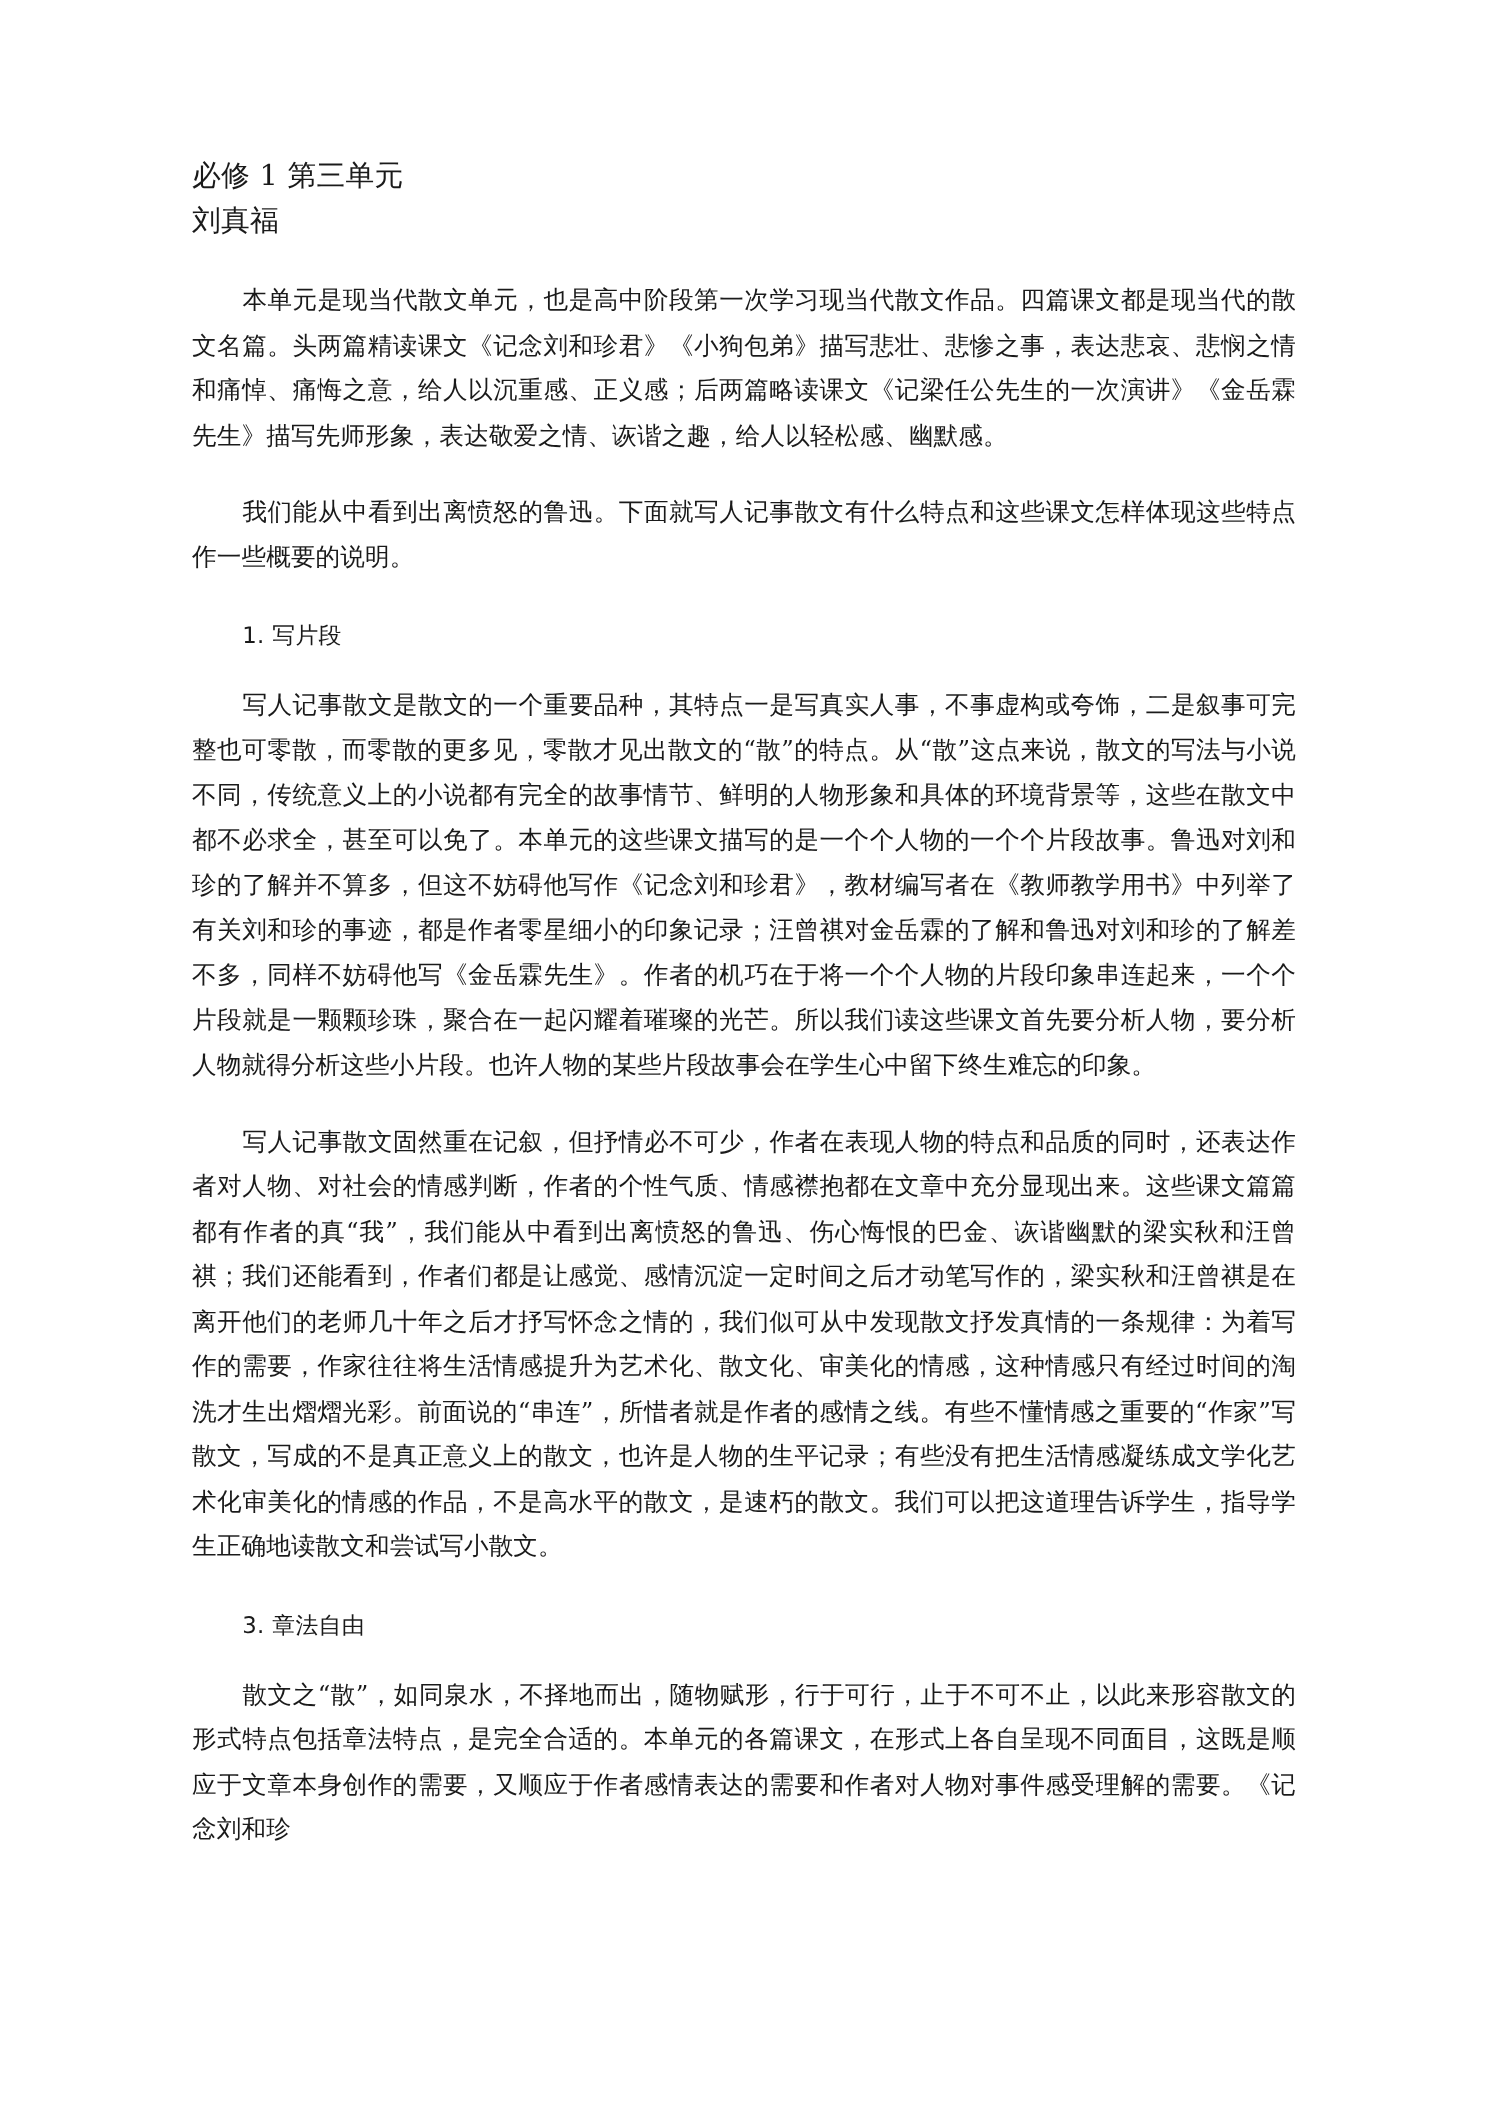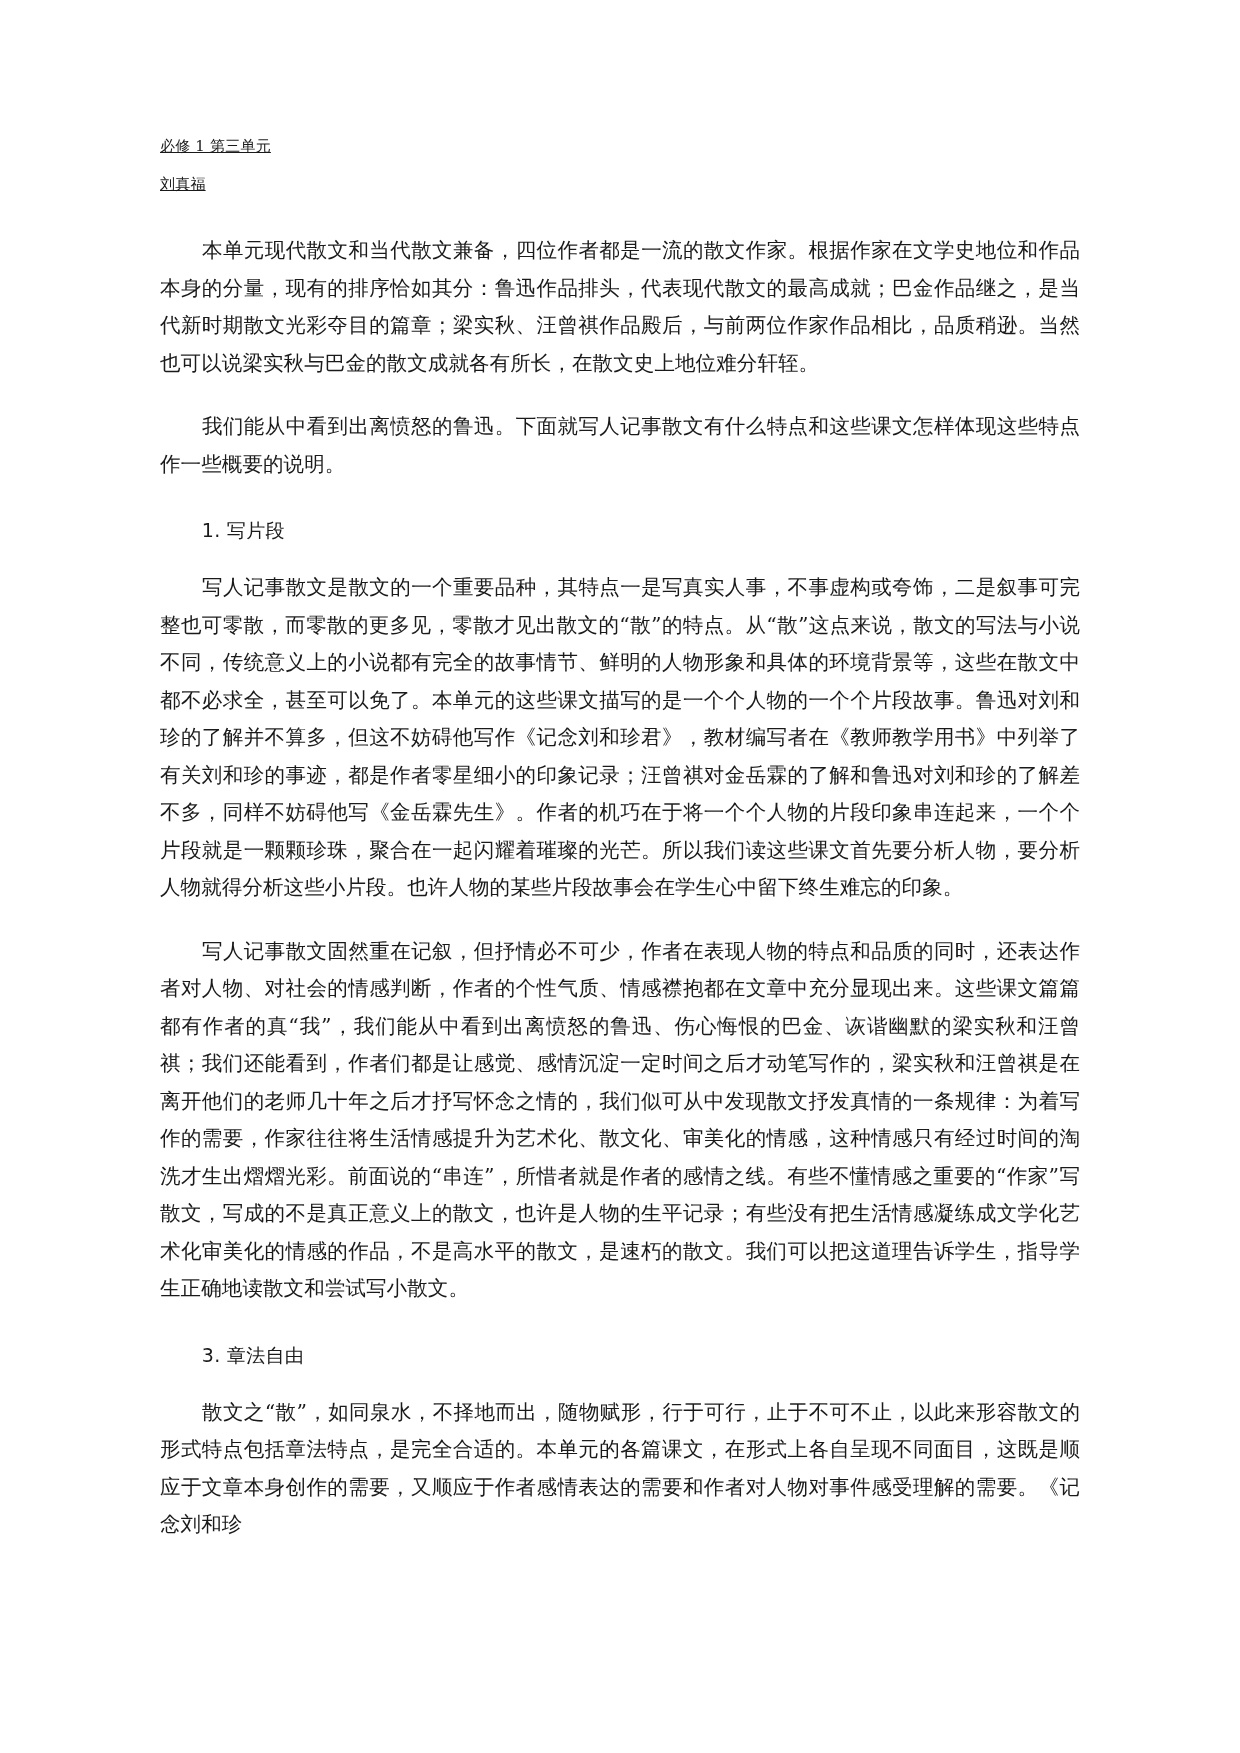--- a/index.html
+++ b/index.html
@@ -19,26 +19,25 @@
     width: 1240px;
     height: 1753px;
     background: #ffffff;
     box-sizing: border-box;
     padding: 128px 160px 0 160px;
   }
   .doc-body {
     width: 920px;
   }
   .meta-line {
-    font-size: 15px;
+    font-size: 24px;
     line-height: 36px;
     letter-spacing: 0.2px;
     margin: 0;
     font-family: "DejaVu Serif", "Liberation Serif", serif;
-    text-decoration: underline;
   }
   .meta-line.unit {
     margin-bottom: 2px;
   }
   .meta-line.author {
     margin-bottom: 30px;
   }
   p.para {
     font-size: 20.5px;
     line-height: 37.5px;
@@ -65,22 +64,22 @@
 </head>
 <body>
 
 <div class="page">
   <div class="doc-body">
 
     <div class="meta-line unit">必修 1 第三单元</div>
 
     <div class="meta-line author">刘真福</div>
 
+    <p class="para">本单元是现当代散文单元，也是高中阶段第一次学习现当代散文作品。四篇课文都是现当代的散文名篇。头两篇精读课文《记念刘和珍君》《小狗包弟》描写悲壮、悲惨之事，表达悲哀、悲悯之情和痛悼、痛悔之意，给人以沉重感、正义感；后两篇略读课文《记梁任公先生的一次演讲》《金岳霖先生》描写先师形象，表达敬爱之情、诙谐之趣，给人以轻松感、幽默感。</p>
 
-    <p class="para">本单元现代散文和当代散文兼备，四位作者都是一流的散文作家。根据作家在文学史地位和作品本身的分量，现有的排序恰如其分：鲁迅作品排头，代表现代散文的最高成就；巴金作品继之，是当代新时期散文光彩夺目的篇章；梁实秋、汪曾祺作品殿后，与前两位作家作品相比，品质稍逊。当然也可以说梁实秋与巴金的散文成就各有所长，在散文史上地位难分轩轾。</p>
 
     <p class="para">我们能从中看到出离愤怒的鲁迅。下面就写人记事散文有什么特点和这些课文怎样体现这些特点作一些概要的说明。</p>
 
     <h2 class="section-heading">1. 写片段</h2>
 
     <p class="para">写人记事散文是散文的一个重要品种，其特点一是写真实人事，不事虚构或夸饰，二是叙事可完整也可零散，而零散的更多见，零散才见出散文的“散”的特点。从“散”这点来说，散文的写法与小说不同，传统意义上的小说都有完全的故事情节、鲜明的人物形象和具体的环境背景等，这些在散文中都不必求全，甚至可以免了。本单元的这些课文描写的是一个个人物的一个个片段故事。鲁迅对刘和珍的了解并不算多，但这不妨碍他写作《记念刘和珍君》，教材编写者在《教师教学用书》中列举了有关刘和珍的事迹，都是作者零星细小的印象记录；汪曾祺对金岳霖的了解和鲁迅对刘和珍的了解差不多，同样不妨碍他写《金岳霖先生》。作者的机巧在于将一个个人物的片段印象串连起来，一个个片段就是一颗颗珍珠，聚合在一起闪耀着璀璨的光芒。所以我们读这些课文首先要分析人物，要分析人物就得分析这些小片段。也许人物的某些片段故事会在学生心中留下终生难忘的印象。</p>
 
 
     <p class="para">写人记事散文固然重在记叙，但抒情必不可少，作者在表现人物的特点和品质的同时，还表达作者对人物、对社会的情感判断，作者的个性气质、情感襟抱都在文章中充分显现出来。这些课文篇篇都有作者的真“我”，我们能从中看到出离愤怒的鲁迅、伤心悔恨的巴金、诙谐幽默的梁实秋和汪曾祺；我们还能看到，作者们都是让感觉、感情沉淀一定时间之后才动笔写作的，梁实秋和汪曾祺是在离开他们的老师几十年之后才抒写怀念之情的，我们似可从中发现散文抒发真情的一条规律：为着写作的需要，作家往往将生活情感提升为艺术化、散文化、审美化的情感，这种情感只有经过时间的淘洗才生出熠熠光彩。前面说的“串连”，所惜者就是作者的感情之线。有些不懂情感之重要的“作家”写散文，写成的不是真正意义上的散文，也许是人物的生平记录；有些没有把生活情感凝练成文学化艺术化审美化的情感的作品，不是高水平的散文，是速朽的散文。我们可以把这道理告诉学生，指导学生正确地读散文和尝试写小散文。</p>
 

